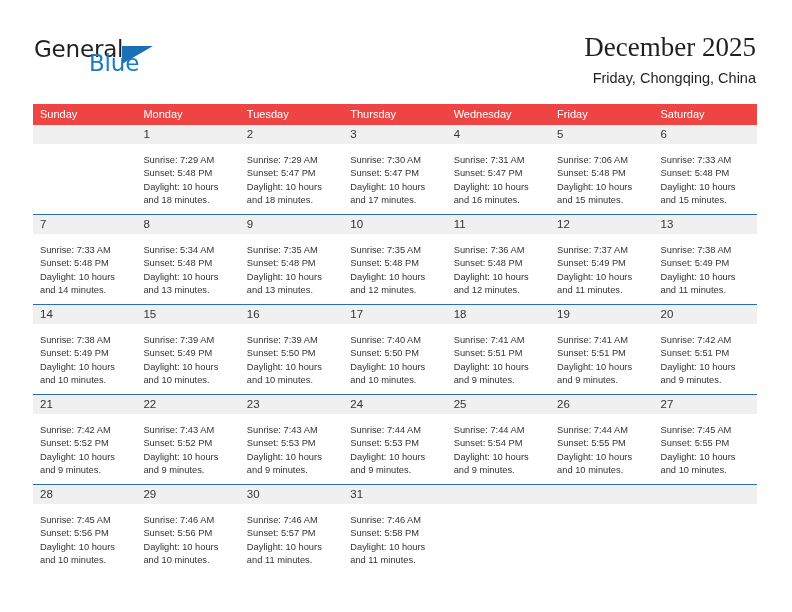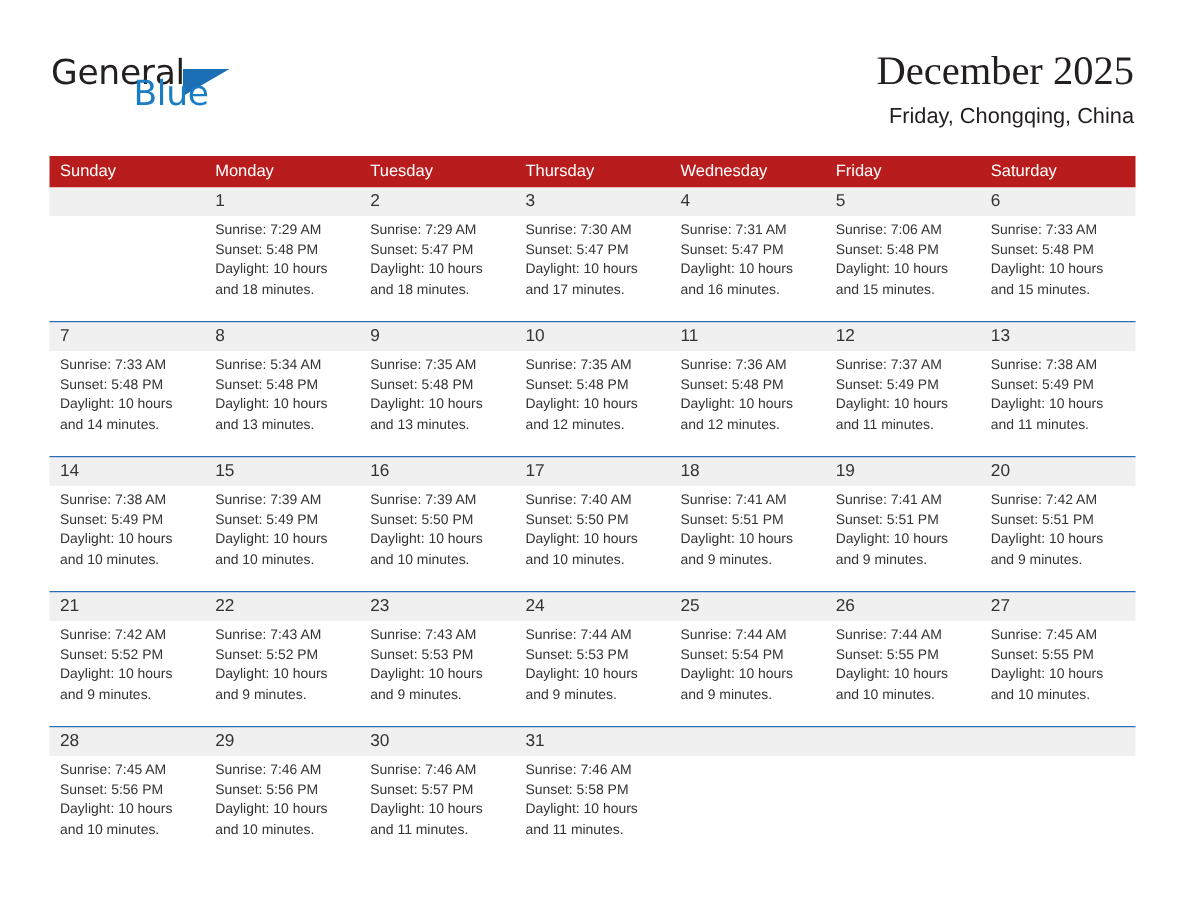--- a/index.html
+++ b/index.html
@@ -86,21 +86,21 @@
   .calendar {
     position: absolute;
     left: 33px;
     top: 104px;
     width: 724px;
   }
 
   .weekday-header {
     display: flex;
     width: 100%;
-    background: #b91c1c;
+    background: #ef4444;
     height: 21px;
   }
   .weekday-cell {
     width: 103.43px;
     flex: 0 0 103.43px;
     color: #ffffff;
     font-size: 11px;
     line-height: 21px;
     padding-left: 7px;
     box-sizing: border-box;
@@ -131,20 +131,21 @@
     padding-left: 7px;
     box-sizing: border-box;
     font-family: "Liberation Sans", sans-serif;
   }
 
   .info-band {
     display: flex;
     width: 100%;
     height: 70px;
     background: #ffffff;
+    align-items: center;
   }
   .info-cell {
     width: 103.43px;
     flex: 0 0 103.43px;
     padding: 3px 6px 0 7px;
     box-sizing: border-box;
     font-size: 9.3px;
     line-height: 13.2px;
     color: #333333;
     font-family: "Liberation Sans", sans-serif;

